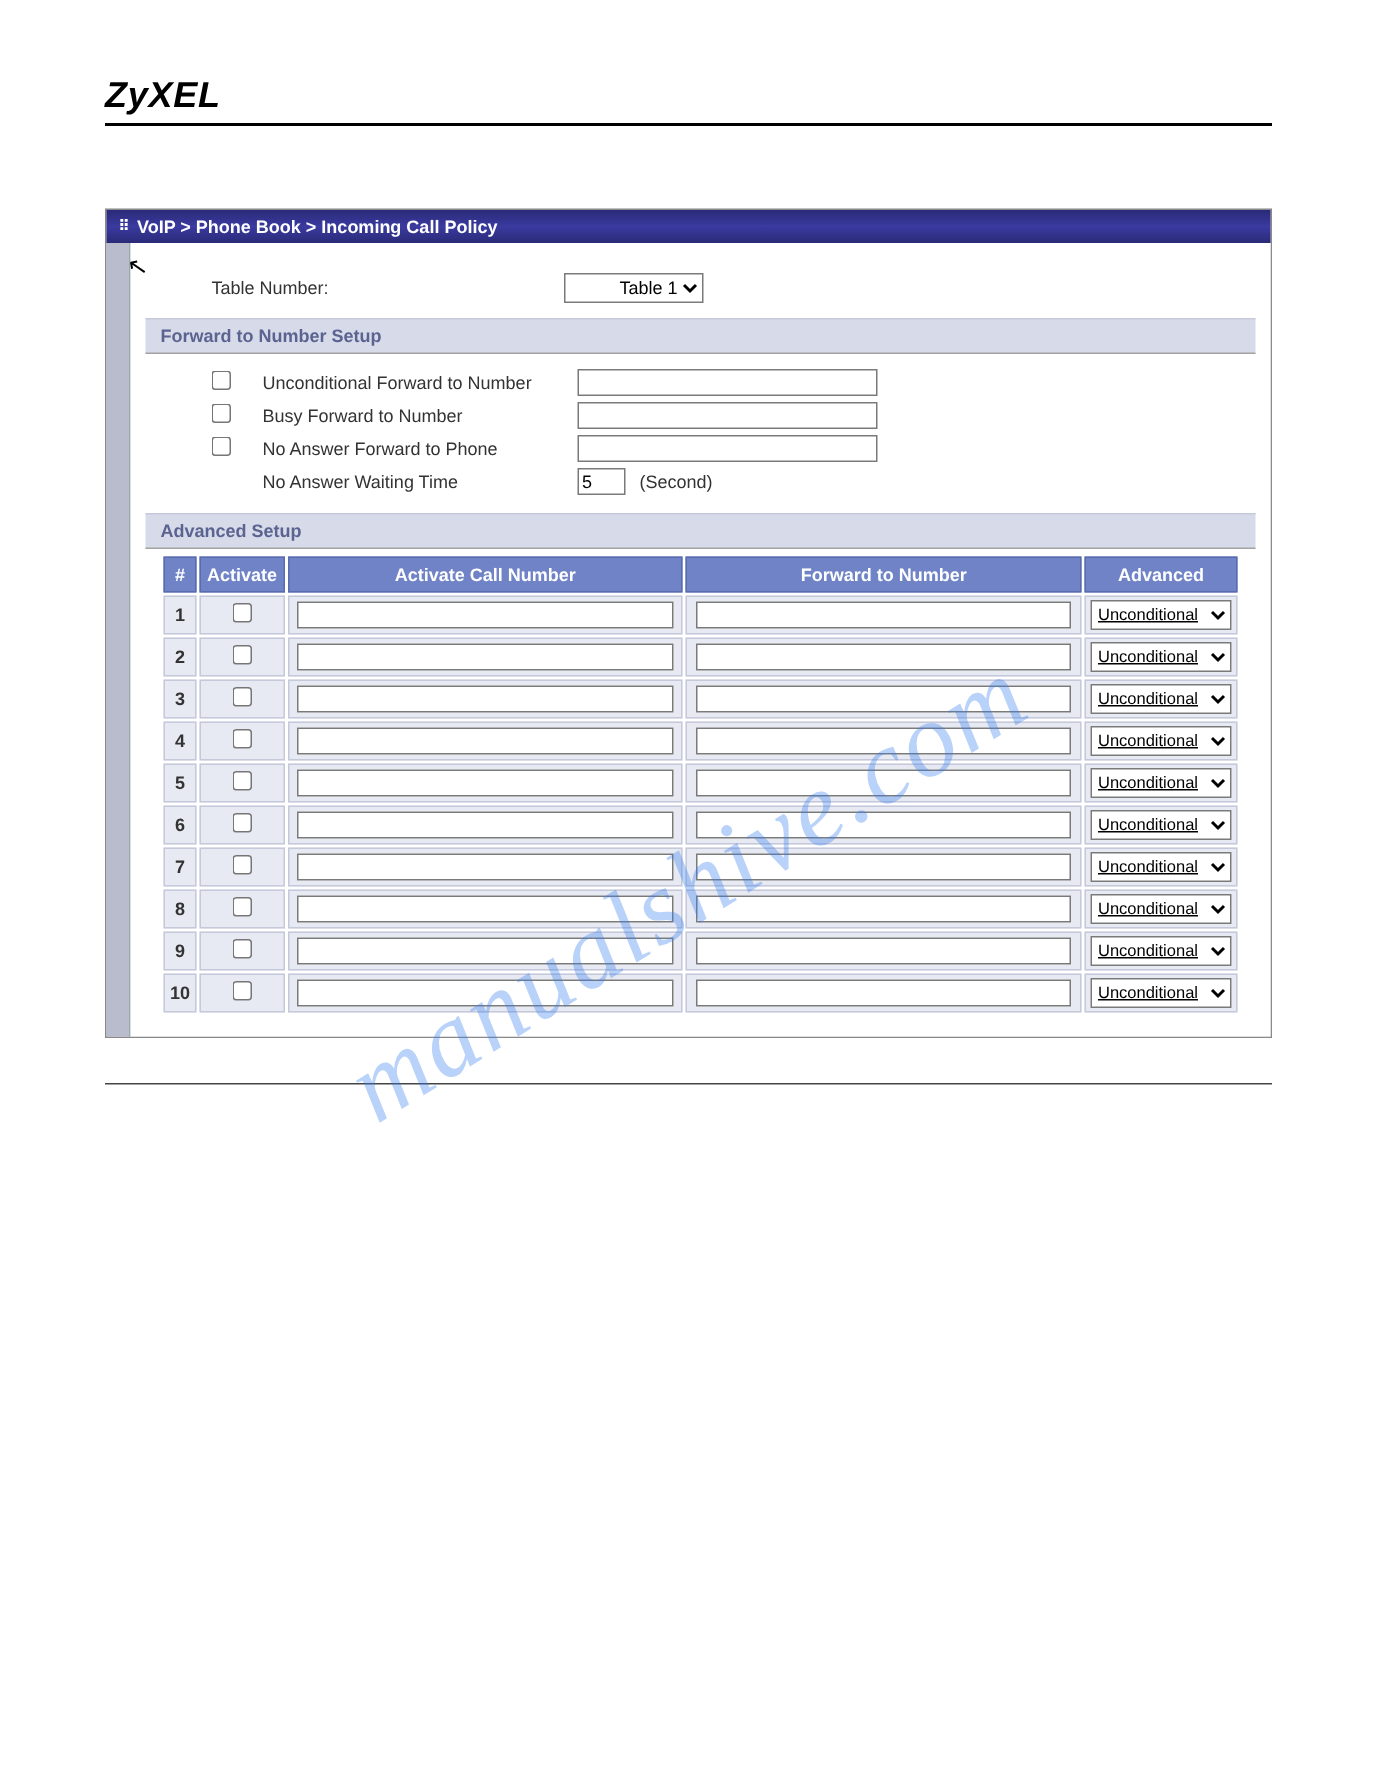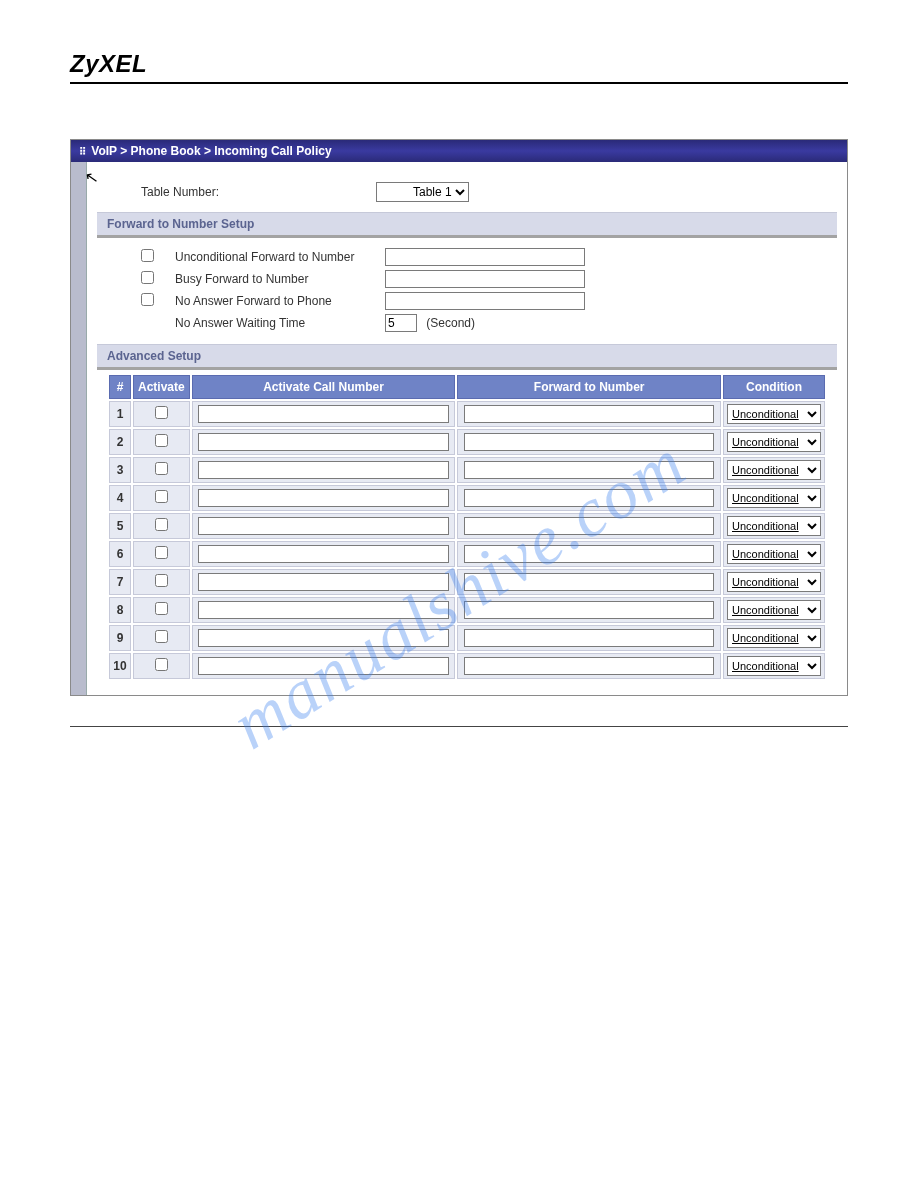--- a/index.html
+++ b/index.html
@@ -87,21 +87,21 @@
     border: 1px solid #7a7a7a;
     padding-left: 32px;
   }
   .section-head {
     background: #d7dae9;
     color: #5b6490;
     font-weight: bold;
     font-size: 12px;
     padding: 4px 10px;
     border-top: 1px solid #c6c9d9;
-    border-bottom: 3px solid #a3a3a3;
+    border-bottom: 1px solid #a3a3a3;
   }
   .forward-area {
     padding: 8px 10px 10px 44px;
     font-size: 12px;
     color: #333;
   }
   .forward-row {
     display: flex;
     align-items: center;
     height: 22px;
@@ -254,21 +254,21 @@
         <div class="section-head">Advanced Setup</div>
 
         <div class="adv-table-wrap">
           <table class="adv">
             <thead>
               <tr>
                 <th>#</th>
                 <th>Activate</th>
                 <th>Activate Call Number</th>
                 <th>Forward to Number</th>
-                <th>Condition</th>
+                <th>Advanced</th>
               </tr>
             </thead>
             <tbody id="adv-tbody">
                 <tr>
                   <td class="idx">1</td>
                   <td class="act"><input type="checkbox" style=""></td>
                   <td class="inp"><input type="text" style=""></td>
                   <td class="inp"><input type="text" style=""></td>
                   <td class="cond"><select><option>Unconditional</option></select></td>
                 </tr>

